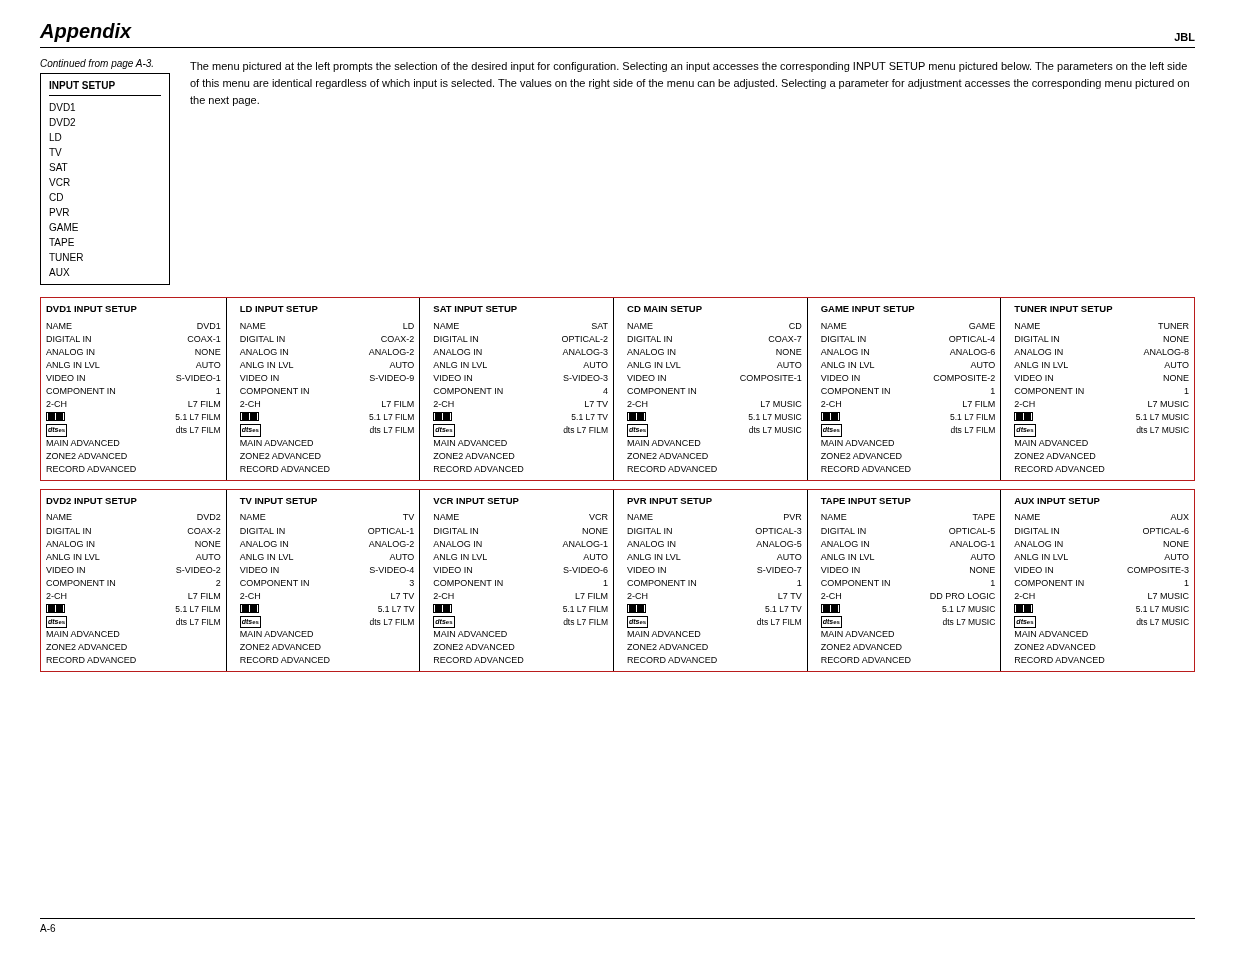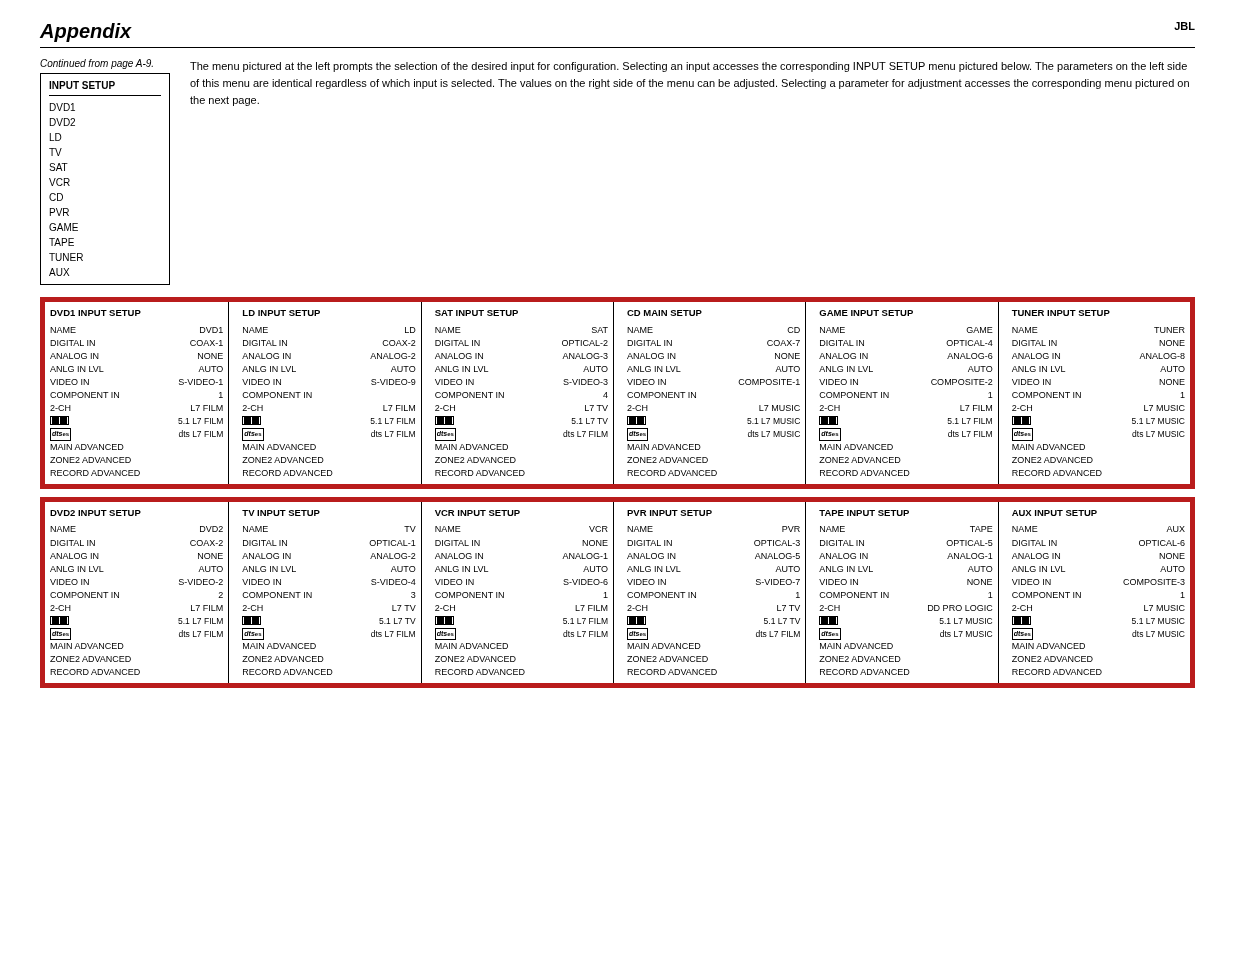--- a/index.html
+++ b/index.html
@@ -14,21 +14,21 @@
     }
     .page {
       width: 1235px;
       height: 954px;
       padding: 20px 40px;
       position: relative;
     }
     .header {
       display: flex;
       justify-content: space-between;
-      align-items: flex-start;
+      align-items: flex-end;
       border-bottom: 1px solid #000;
       padding-bottom: 4px;
       margin-bottom: 10px;
     }
     .header-title {
       font-style: italic;
       font-size: 20px;
       font-weight: bold;
     }
     .header-brand {
@@ -64,21 +64,21 @@
       margin-bottom: 4px;
     }
     .grids-container {
       display: flex;
       flex-direction: column;
       gap: 8px;
     }
     .grid-row {
       display: flex;
       gap: 8px;
-      border: 5px solid #b91c1c;
+      border: 1px solid #b91c1c;
     }
     .setup-box {
       border-right: 1px solid #000;
       padding: 4px 5px;
       flex: 1;
       font-size: 9px;
       line-height: 1.45;
     }
     .setup-box:last-child {
       border-right: none;
@@ -121,21 +121,21 @@
 <body>
 
 <div class="page">
   <div class="header">
     <span class="header-title">Appendix</span>
     <span class="header-brand">JBL</span>
   </div>
 
   <div class="intro-section">
     <div>
-      <div class="continued-text">Continued from page A-9.</div>
+      <div class="continued-text">Continued from page A-3.</div>
       <div class="input-setup-menu">
         <div class="menu-title">INPUT SETUP</div>
         <div id="menu-items">
             <div>DVD1</div>
             <div>DVD2</div>
             <div>LD</div>
             <div>TV</div>
             <div>SAT</div>
             <div>VCR</div>
             <div>CD</div>
@@ -834,13 +834,16 @@
             <span class="value"></span>
           </div>
           <div class="row">
             <span class="label">RECORD ADVANCED</span>
             <span class="value"></span>
           </div>
         </div>
       </div>
   </div>
 
+  <div class="footer-bar">
+    <span>A-6</span>
+  </div>
 </div>
 
 </body></html>

